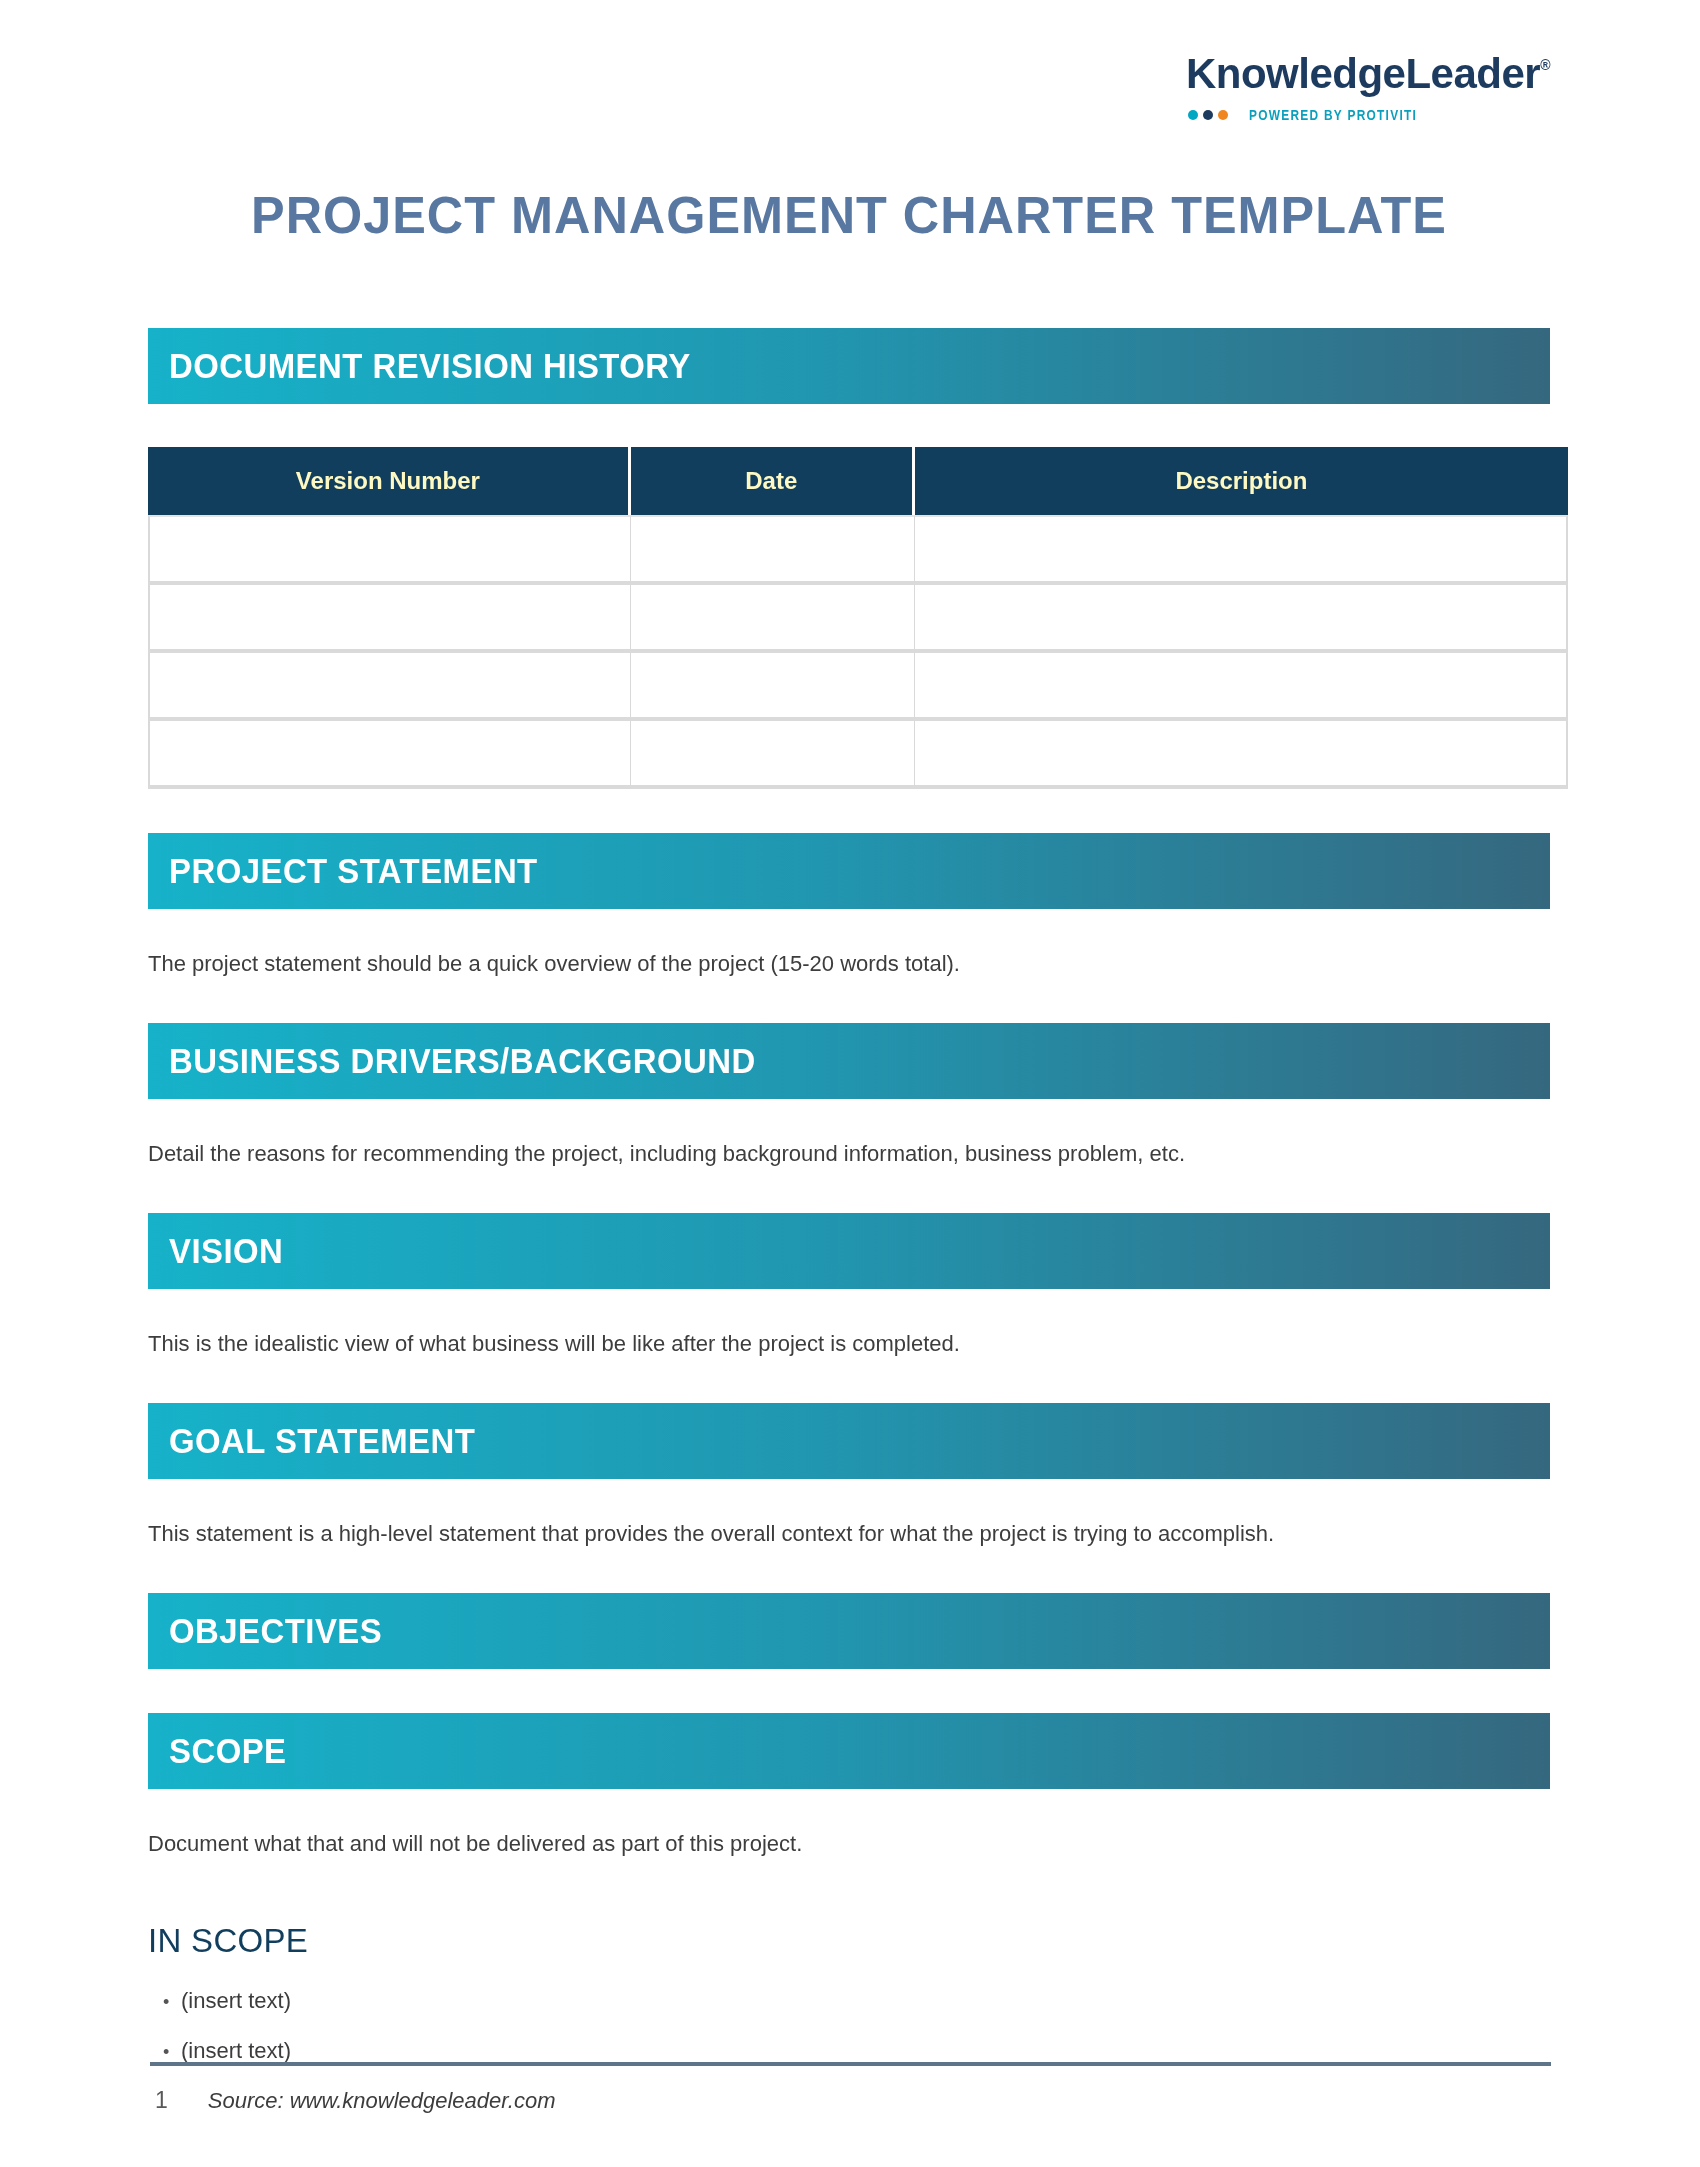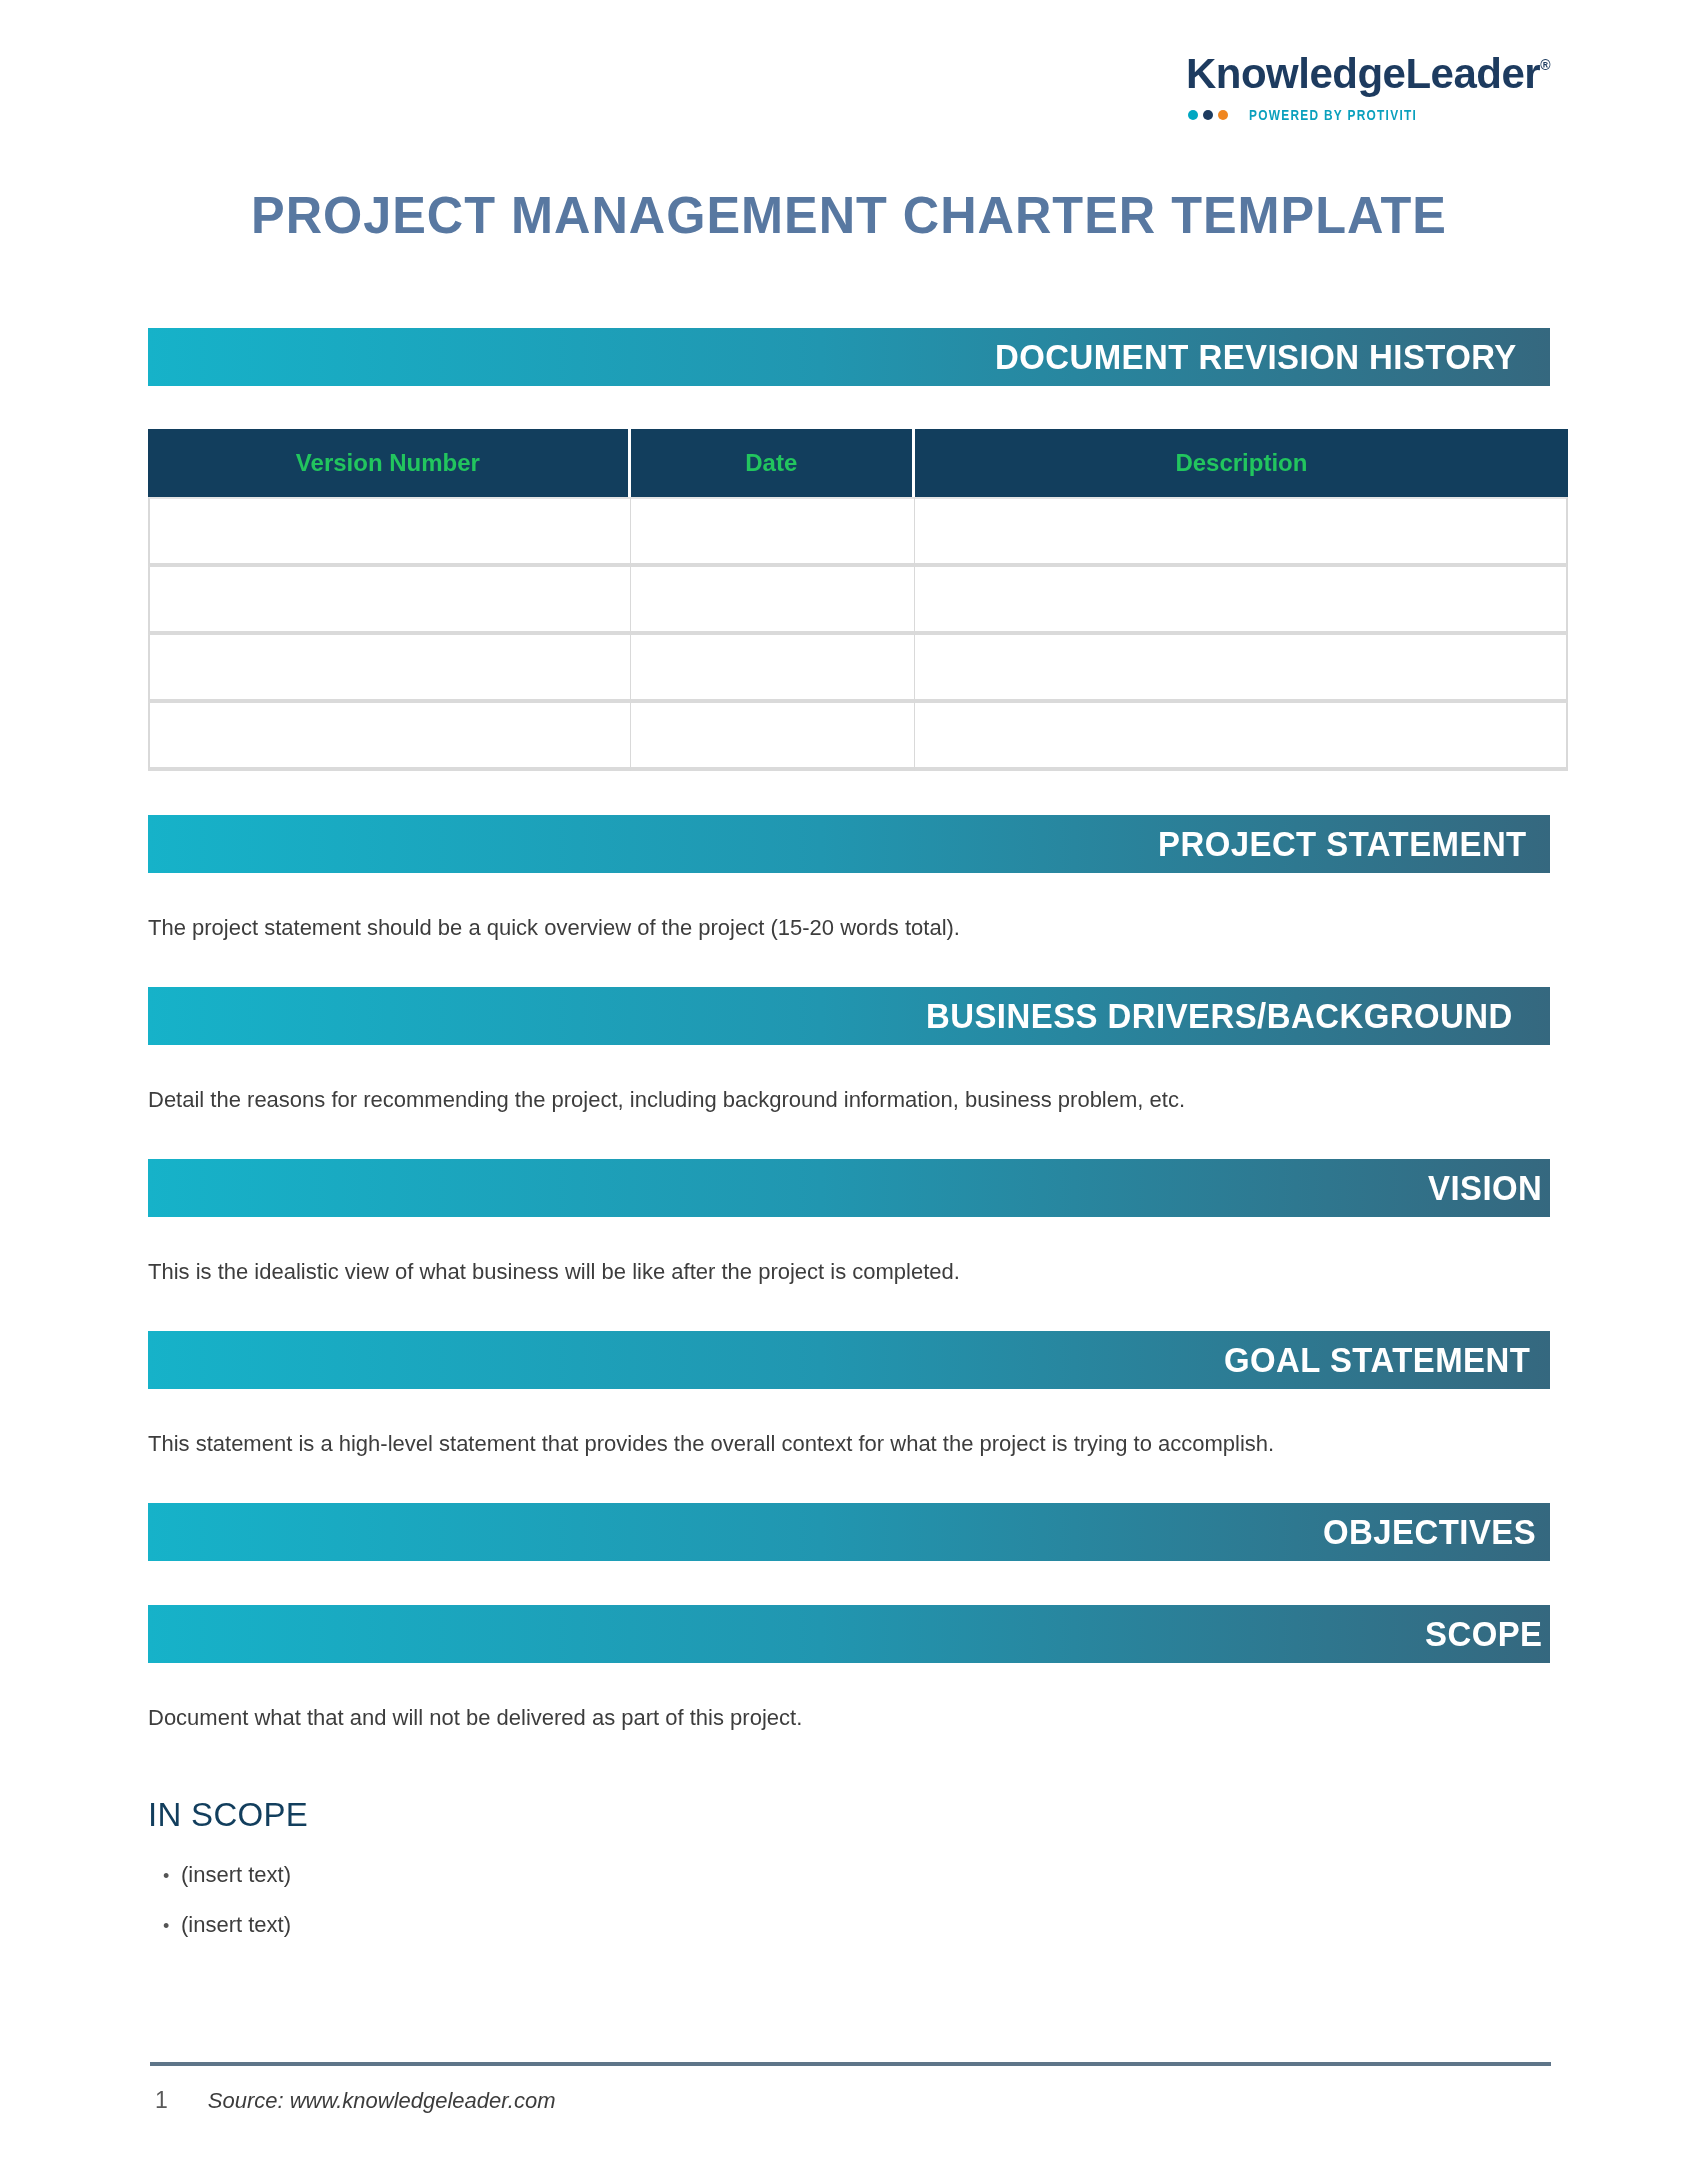--- a/index.html
+++ b/index.html
@@ -21,30 +21,30 @@
   .dot-orange { background:#f0861f; }
   .tagline { font-size:14px; font-weight:bold; color:#0aa0bd; letter-spacing:1.5px;
              transform:scaleX(0.85); transform-origin:left center; white-space:nowrap; margin-left:21px; }
 
   
   .title { margin:64px 0 0 0; text-align:center; font-size:52px; font-weight:bold;
            color:#5878a1; letter-spacing:1px; line-height:1.1;
            transform:scaleX(0.97); transform-origin:center; }
 
   
-  .section-bar { height:58px; background:linear-gradient(90deg,#16b2c9 0%,#2196b0 48%,#35687f 100%);
-                 display:flex; align-items:center; padding-left:21px; box-sizing:border-box;justify-content:flex-end; }
+  .section-bar { height:76px; background:linear-gradient(90deg,#16b2c9 0%,#2196b0 48%,#35687f 100%);
+                 display:flex; align-items:center; padding-left:21px; box-sizing:border-box; }
   .bar-label { color:#ffffff; font-weight:bold; font-size:35px; letter-spacing:0.5px;
                transform:scaleX(0.94); transform-origin:left center; white-space:nowrap; }
   .bar-first { margin-top:84px; }
   .bar-next { margin-top:44px; }
 
   
   .rev-table { width:calc(100% + 18px); margin-top:43px; border-collapse:separate; border-spacing:0; table-layout:fixed; }
-  .rev-table thead th { background:#123e5d; color:#22c55e; font-size:24px; font-weight:bold;
+  .rev-table thead th { background:#123e5d; color:#fef9c3; font-size:24px; font-weight:bold;
                         height:66px; border-right:3px solid #ffffff; text-align:center; }
   .rev-table thead th:last-child { border-right:none; }
   .rev-table tbody td { height:62px; background:#ffffff;
                         border-bottom:4px solid #dadada; border-right:1px solid #d9d9d9; }
   .rev-table tbody td:first-child { border-left:2px solid #d9d9d9; }
   .rev-table tbody td:last-child { border-right:2px solid #d9d9d9; }
   .rev-table tbody tr:first-child td { border-top:2px solid #e4e4e4; }
 
   
   .body-text { font-size:22px; color:#3d3d3d; line-height:30px; margin:40px 0 0 0; }

